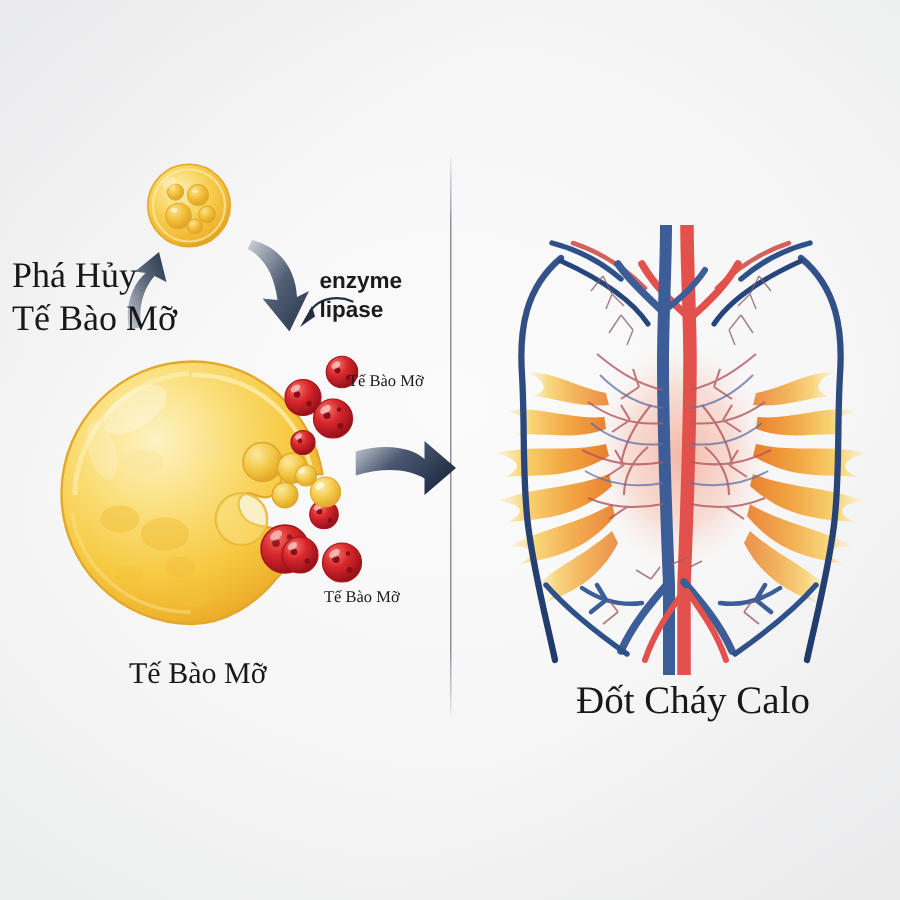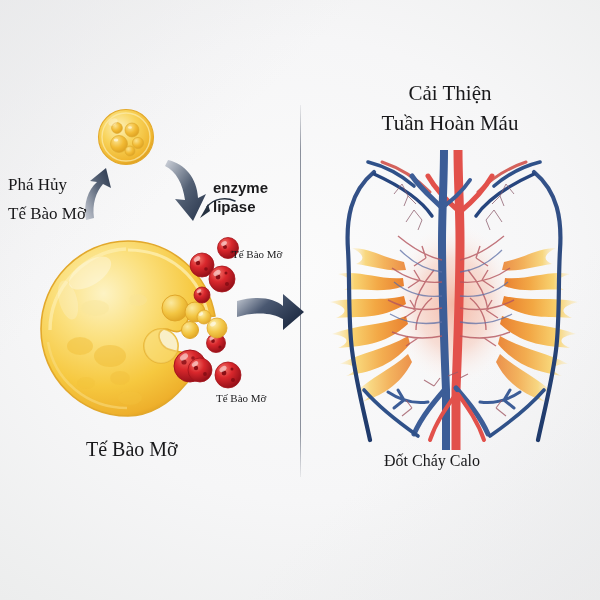--- a/index.html
+++ b/index.html
@@ -24,25 +24,25 @@
   
   #divider{
     left:300px;top:105px;width:1px;height:372px;
     background:linear-gradient(to bottom, rgba(150,155,165,.15), rgba(120,126,140,.85) 12%,
                rgba(120,126,140,.85) 88%, rgba(150,155,165,.15));
     z-index:6;
   }
 
   
   .txt{color:#18181a;white-space:nowrap;z-index:8;}
-  #pha-huy{left:8px;top:170px;font-size:17px;line-height:29px;}
+  #pha-huy{left:8px;top:170px;font-size:24px;line-height:29px;}
   #label-left-bottom{left:86px;top:438px;font-size:20px;}
   #heading-right{left:340px;top:78px;width:220px;text-align:center;
                  font-size:21px;line-height:30px;}
-  #label-right-bottom{left:384px;top:452px;font-size:16px;}
+  #label-right-bottom{left:384px;top:452px;font-size:26px;}
   .small-lbl{font-size:11px;color:#1c1c1e;z-index:9;}
   #lbl-tbm-1{left:232px;top:248px;}
   #lbl-tbm-2{left:216px;top:392px;}
   #enzyme{
     left:213px;top:178px;font-family:Liberation Sans, sans-serif;
     font-weight:700;font-size:15px;line-height:19px;color:#1b1b1d;z-index:9;
   }
 
   
   #small-cell{left:97px;top:108px;width:58px;height:58px;z-index:5;}
@@ -419,20 +419,16 @@
         <path d="M188,258 L198,266 M188,258 L194,250"></path>
       </g>
 
       <g fill="none" stroke="#2f5189" stroke-width="3.6" stroke-linecap="round">
         <path d="M56,240 C70,256 90,272 110,286"></path>
         <path d="M236,240 C222,256 202,272 182,286"></path>
       </g>
     </svg>
   </div>
 
-  <div class="lyr txt" id="heading-right">
-    <div>Cải Thiện</div>
-    <div>Tuần Hoàn Máu</div>
-  </div>
 
   <div class="lyr txt" id="label-right-bottom">Đốt Cháy Calo</div>
 
 </div>
 
 </body></html>

